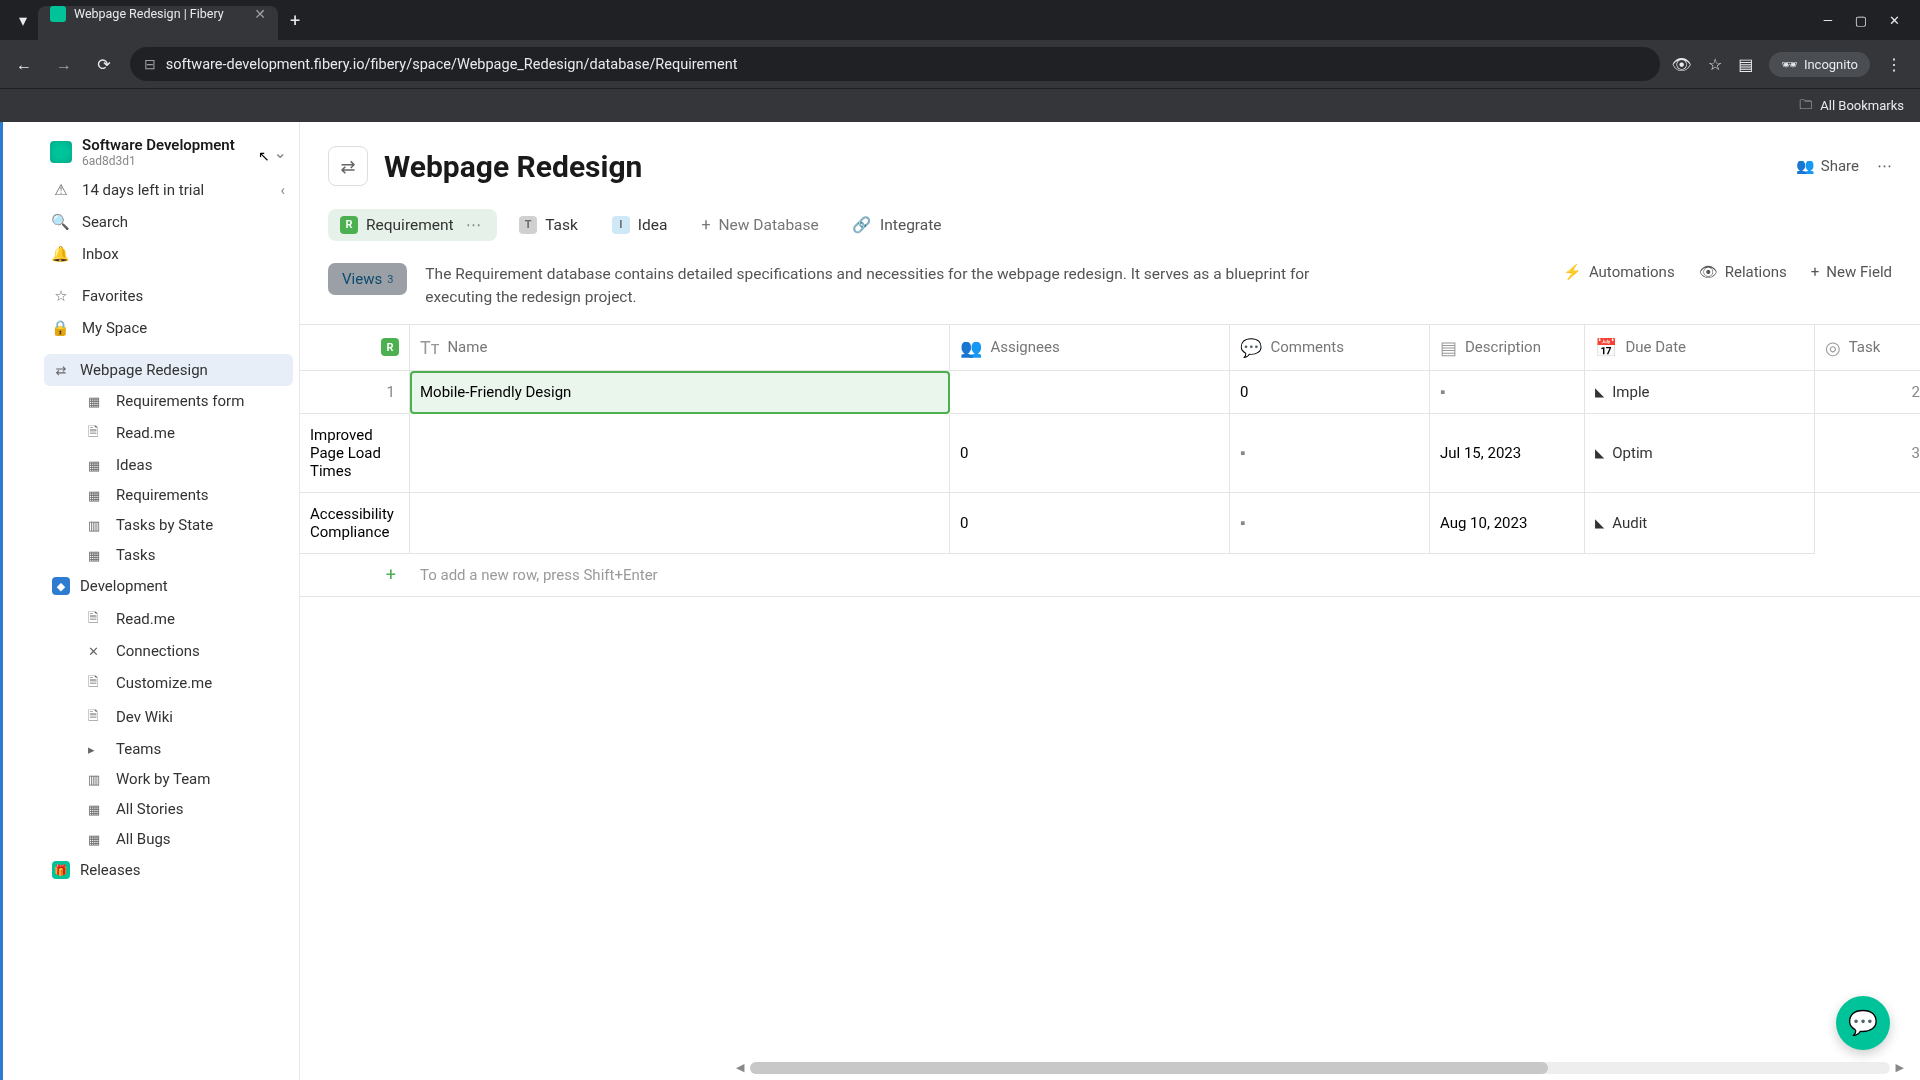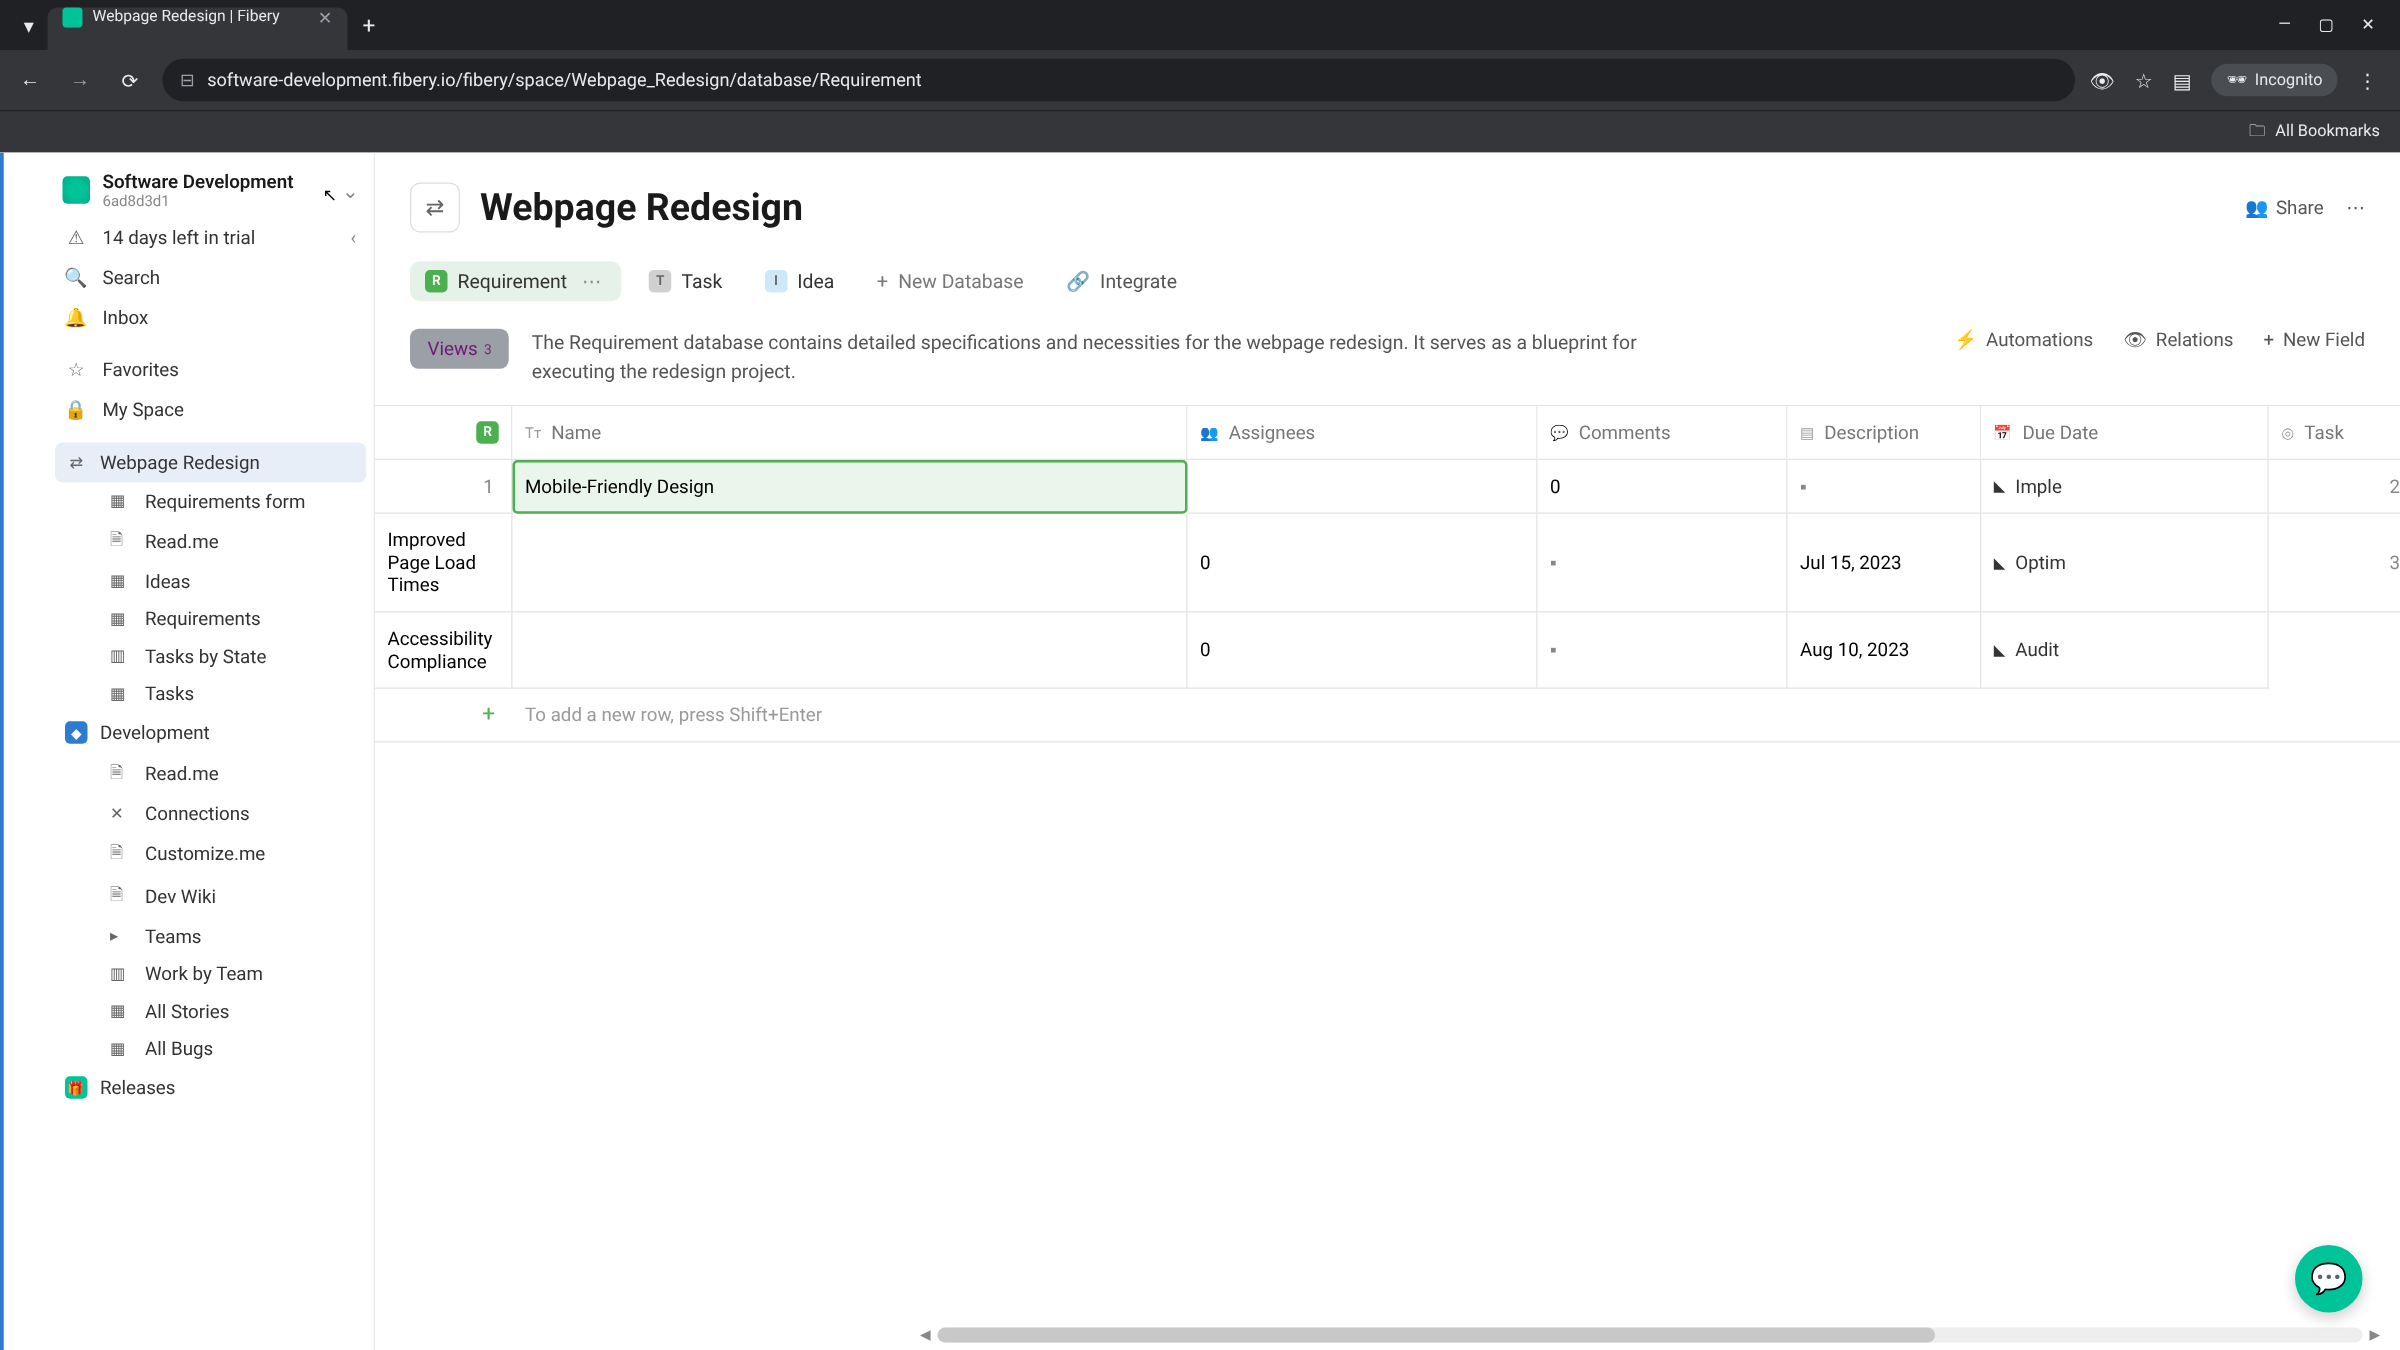--- a/index.html
+++ b/index.html
@@ -69,32 +69,32 @@
 .db-tab .badge { width: 18px; height: 18px; border-radius: 4px; display: flex; align-items: center; justify-content: center; font-size: 11px; font-weight: 600; }
 .db-tab .badge.req { background: #4caf50; color: #fff; }
 .db-tab .badge.task { background: #d0d0d0; color: #666; }
 .db-tab .badge.idea { background: #cfe8f7; color: #666; }
 .db-tab .more { color: #888; padding: 0 4px; }
 .db-tab.ghost { color: #777; }
 .db-tab.ghost .plus { font-size: 16px; }
 .db-tab.integrate { color: #555; }
 
 .toolbar { display: flex; align-items: flex-start; padding: 6px 28px 14px; gap: 18px; }
-.views-chip { background: #9aa0a6; color: #701a75; padding: 7px 14px; border-radius: 7px; font-size: 15px; display: flex; align-items: center; gap: 5px; }
+.views-chip { background: #9aa0a6; color: #0c4a6e; padding: 7px 14px; border-radius: 7px; font-size: 15px; display: flex; align-items: center; gap: 5px; }
 .views-chip .count { font-size: 11px; opacity: .9; }
 .db-desc { font-size: 15.5px; color: #555; max-width: 950px; line-height: 1.5; }
 .toolbar-right { margin-left: auto; display: flex; align-items: center; gap: 24px; color: #555; font-size: 15px; }
 .tr-item { display: flex; align-items: center; gap: 7px; }
 
 
 .table-wrap { flex: 1; overflow: hidden; position: relative; }
 .table { display: grid; grid-template-columns: 110px 540px 280px 200px 155px 230px 120px; border-top: 1px solid #e4e4e4; }
 .th, .td { border-bottom: 1px solid #e4e4e4; border-right: 1px solid #e4e4e4; padding: 12px 10px; font-size: 15px; display: flex; align-items: center; gap: 8px; }
 .th { color: #777; background: #fff; }
-.th .hicon { font-size: 12px; color: #999; }
+.th .hicon { font-size: 18px; color: #999; }
 .td.rownum { justify-content: flex-end; color: #888; padding-right: 14px; }
 .td.name-cell.selected { background: #eaf5ec; outline: 2px solid #4caf50; outline-offset: -2px; border-radius: 4px; }
 .corner { display: flex; align-items: center; justify-content: flex-end; padding-right: 10px; }
 .corner .rbadge { width: 18px; height: 18px; background: #4caf50; color: #fff; border-radius: 4px; font-size: 11px; font-weight: 600; display: flex; align-items: center; justify-content: center; }
 .td.desc-cell { color: #888; }
 .td.task-cell { color: #333; white-space: nowrap; overflow: hidden; }
 .task-flag { color: #333; font-size: 12px; }
 .add-row { grid-column: 1 / -1; display: flex; align-items: center; border-bottom: 1px solid #e4e4e4; }
 .add-row .plus-cell { width: 110px; display: flex; justify-content: flex-end; padding-right: 14px; color: #4caf50; font-size: 18px; }
 .add-row .hint { color: #9a9a9a; font-size: 15px; padding: 12px 10px; }

